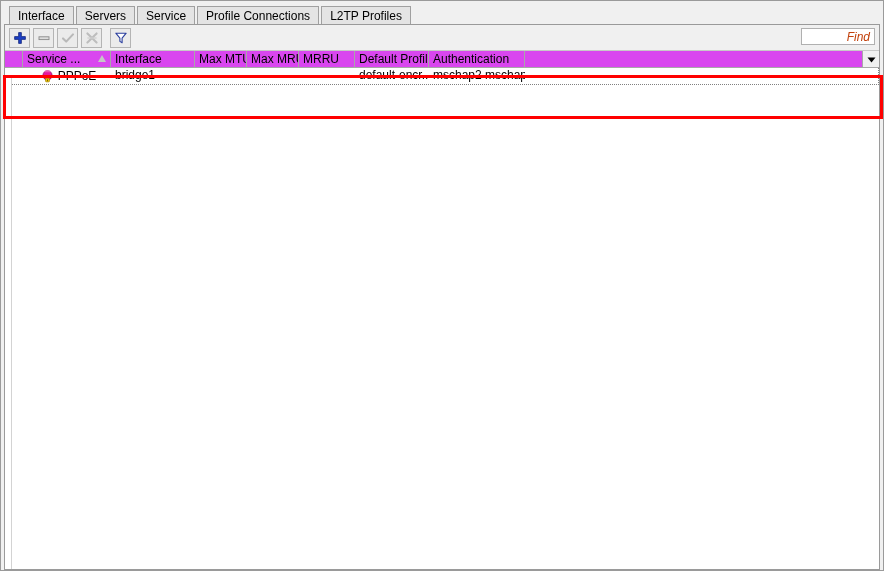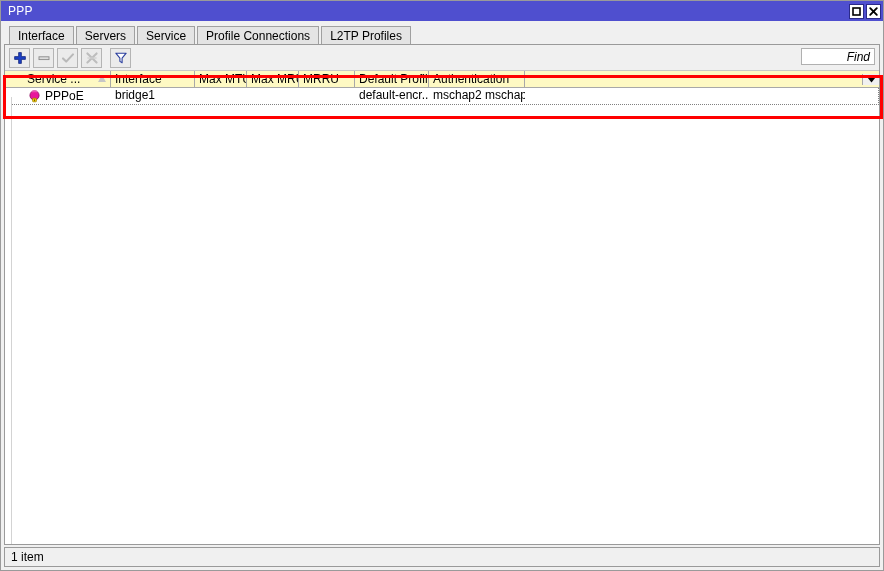--- a/index.html
+++ b/index.html
@@ -148,41 +148,40 @@
     border: 1px solid #b0b0b0;
     box-sizing: border-box;
     display: flex;
     align-items: center;
     justify-content: flex-end;
     padding-right: 4px;
   }
   #findbox .ph {
     font-style: italic;
     font-size: 12px;
-    color: #000000;
+    color: #c2410c;
   }
 
   
   #tablewrap {
     flex: 1;
     position: relative;
     background: #ffffff;
     overflow: hidden;
     display: flex;
     flex-direction: column;
   }
   #hdrrow {
     display: flex;
     height: 17px;
     min-height: 17px;
-    background: #fef9c3;
+    background: #d946ef;
     border-bottom: 1px solid #a8a8a8;
     box-sizing: border-box;
     position: relative;
-    align-items: center;
   }
   .hcell {
     border-right: 1px solid #a8a8a8;
     box-sizing: border-box;
     font-size: 12px;
     line-height: 16px;
     padding-left: 4px;
     padding-right: 2px;
     white-space: nowrap;
     overflow: hidden;
@@ -227,20 +226,21 @@
   .dcell {
     box-sizing: border-box;
     font-size: 12px;
     line-height: 15px;
     padding-left: 4px;
     padding-right: 2px;
     white-space: nowrap;
     overflow: hidden;
     color: #000;
     cursor: default;
+    justify-content: center;
   }
   .dcell.gut {
     padding: 0;
     display: flex;
     align-items: center;
     justify-content: center;
   }
   .dcell.icontext {
     display: flex;
     align-items: center;
@@ -289,33 +289,20 @@
     padding-left: 6px;
     font-size: 12px;
     color: #000;
   }
 </style>
 </head>
 <body>
 
 <div id="window">
 
-  <div id="titlebar">
-    <div id="title-text">PPP</div>
-    <div class="winbtn">
-      <svg width="13" height="13" viewBox="0 0 13 13">
-        <rect x="3" y="3" width="7" height="7" fill="none" stroke="#000" stroke-width="1.6"></rect>
-      </svg>
-    </div>
-    <div class="winbtn">
-      <svg width="13" height="13" viewBox="0 0 13 13">
-        <path d="M3.2 3.2 L9.8 9.8 M9.8 3.2 L3.2 9.8" stroke="#000" stroke-width="1.9" stroke-linecap="round"></path>
-      </svg>
-    </div>
-  </div>
 
   <div id="tabstrip">
     <div class="tab">Interface</div>
     <div class="tab">Servers</div>
     <div class="tab">Service</div>
     <div class="tab">Profile Connections</div>
     <div class="tab">L2TP Profiles</div>
   </div>
 
   <div id="panel">
@@ -404,19 +391,16 @@
           <div class="dcell" style="width:96px">mschap2 mschap...</div>
           <div class="dcell" style="flex:1"></div>
         </div>
       </div>
 
       <div id="leftgutter"></div>
     </div>
 
   </div>
 
-  <div id="statusbar">
-    <span>1 item</span>
-  </div>
 
   <div id="redbox"></div>
 
 </div>
 
 </body></html>

